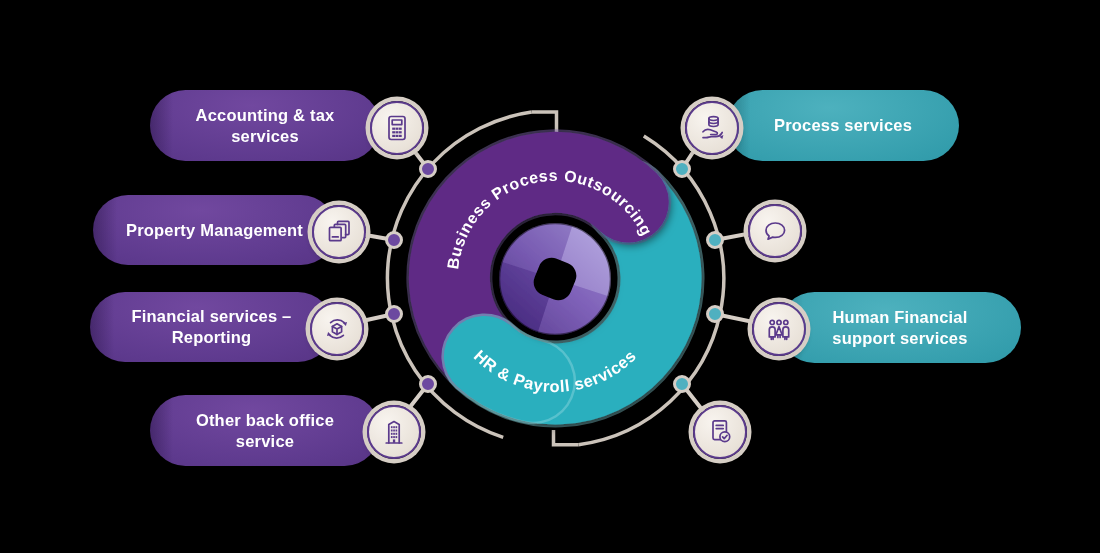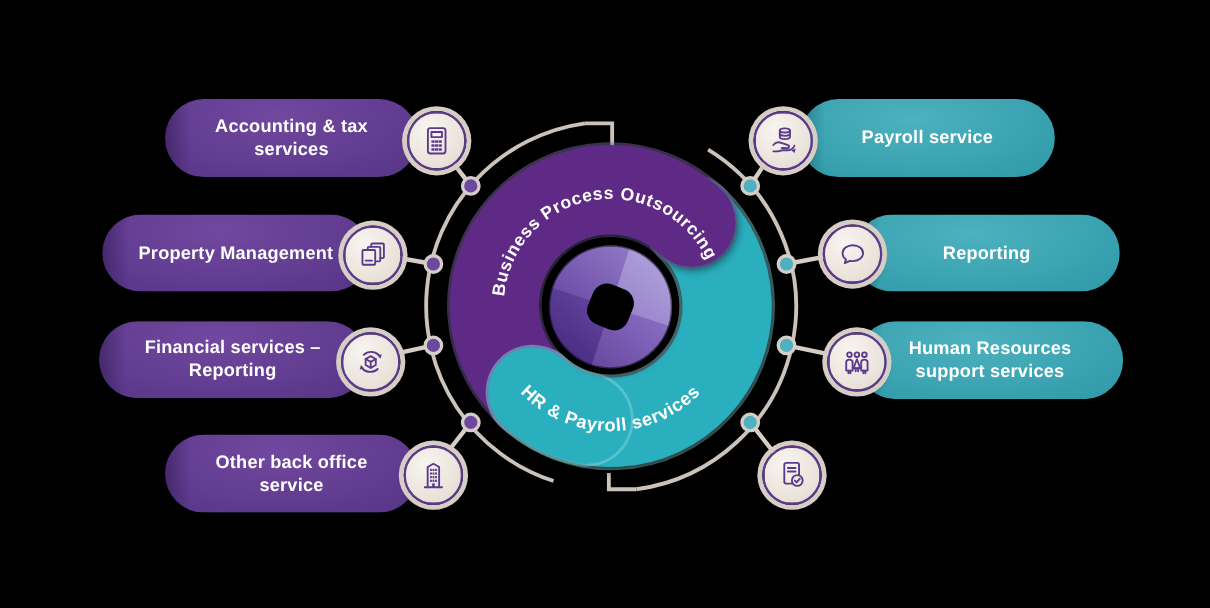--- a/index.html
+++ b/index.html
@@ -109,27 +109,24 @@
     <span class="pill-label">Property Management</span>
   </div>
   <div class="pill purple" style="left:150px;top:395px;width:230px;height:71px">
     <span class="pill-label" style="max-width:170px">Other back office service</span>
   </div>
   <div class="pill purple" style="left:90px;top:292px;width:243px;height:70px">
     <span class="pill-label" style="max-width:200px">Financial services – Reporting</span>
   </div>
 
   <div class="pill teal" style="left:727px;top:90px;width:232px;height:71px">
-    <span class="pill-label">Payroll service</span>
-  </div>
-  <div class="pill teal" style="left:776px;top:195px;width:242px;height:70px">
-    <span class="pill-label">Reporting</span>
+    <span class="pill-label">Process services</span>
   </div>
   <div class="pill teal" style="left:779px;top:292px;width:242px;height:71px">
-    <span class="pill-label" style="max-width:190px">Human Resources support services</span>
+    <span class="pill-label" style="max-width:190px">Human Financial support services</span>
   </div>
 
   <div class="icon-circle" style="left:370px;top:101px">
     <svg viewBox="0 0 34 34">
       <g class="glyph">
         <rect x="9" y="5.5" width="16" height="23" rx="2.2"></rect>
         <rect x="12.2" y="9" width="9.6" height="4.6"></rect>
       </g>
       <g class="glyph-fill">
         <rect x="12.2" y="16.6" width="2.9" height="2.2"></rect>

